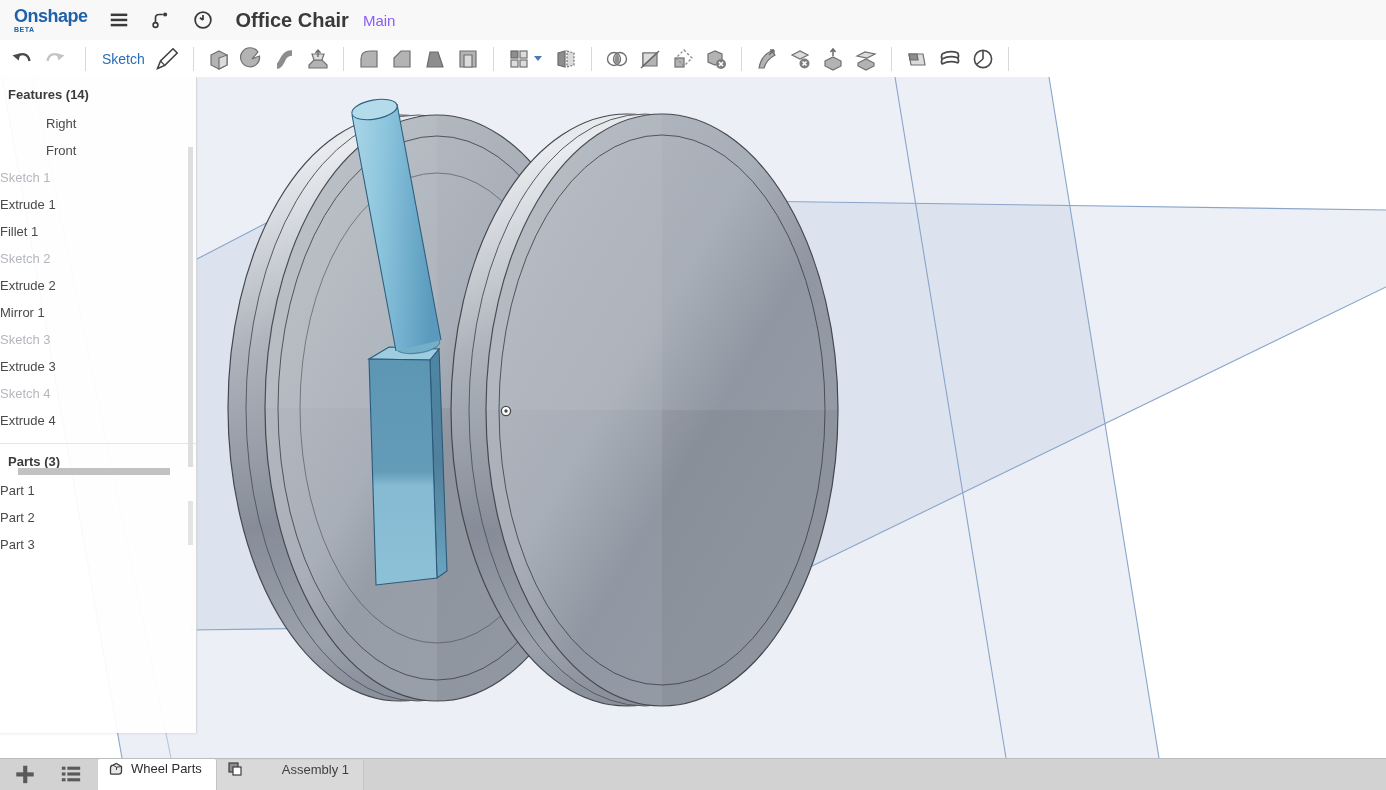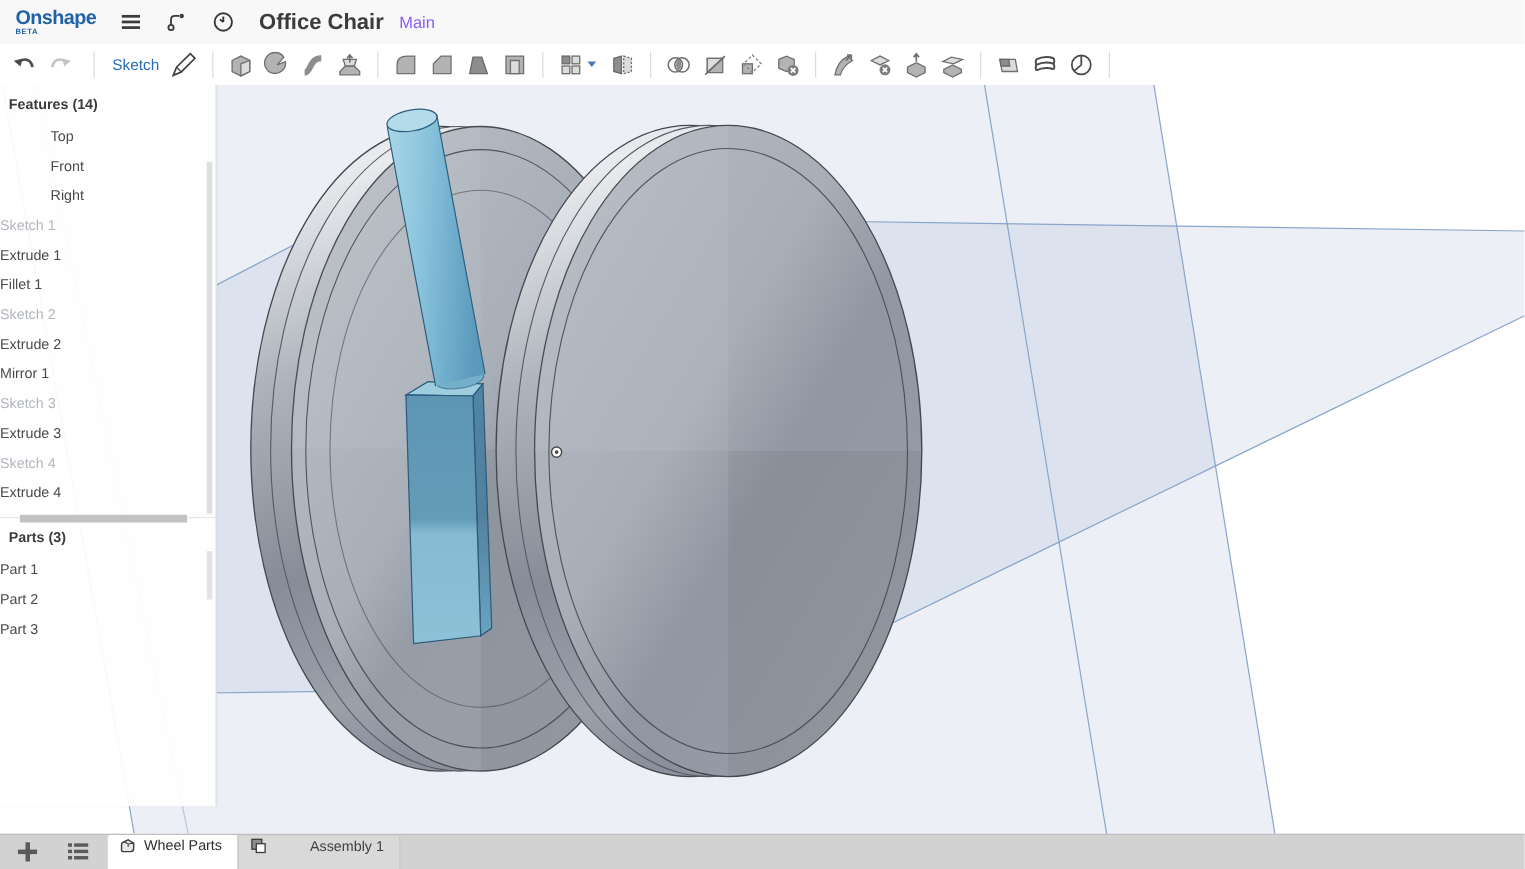--- a/index.html
+++ b/index.html
@@ -309,28 +309,25 @@
       <circle cx="506" cy="334" r="4.6" fill="#ffffff" stroke="#4a4a4a" stroke-width="1.3"></circle>
       <circle cx="506" cy="334" r="1.7" fill="#4a4a4a"></circle>
     </g>
   </svg>
 
   <div class="panel">
     <div class="panel-header">Features (14)</div>
 
     <div>
 
-    <div class="row plane">
-          <span class="row-label">Top</span>
+        <div class="row plane">
+          <span class="row-label">Right</span>
         </div>
         <div class="row plane">
           <span class="row-label">Front</span>
-        </div>
-        <div class="row plane">
-          <span class="row-label">Right</span>
         </div>
         <div class="row muted">
           <span class="row-label">Sketch 1</span>
         </div>
         <div class="row">
           <span class="row-label">Extrude 1</span>
         </div>
         <div class="row">
           <span class="row-label">Fillet 1</span>
         </div>

